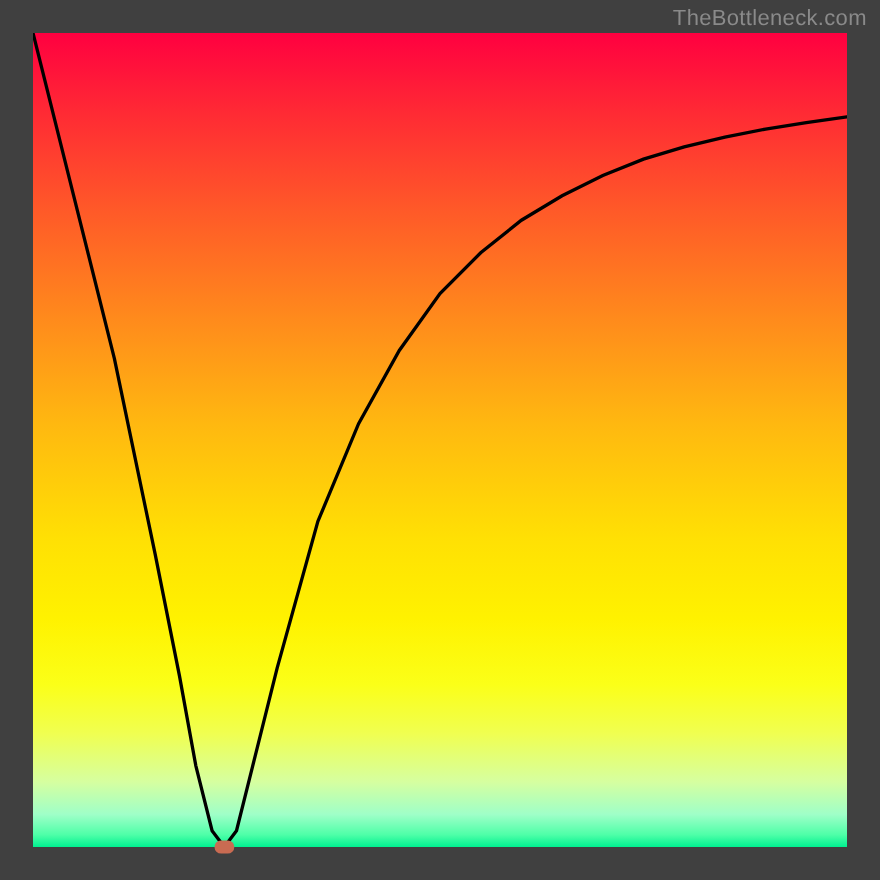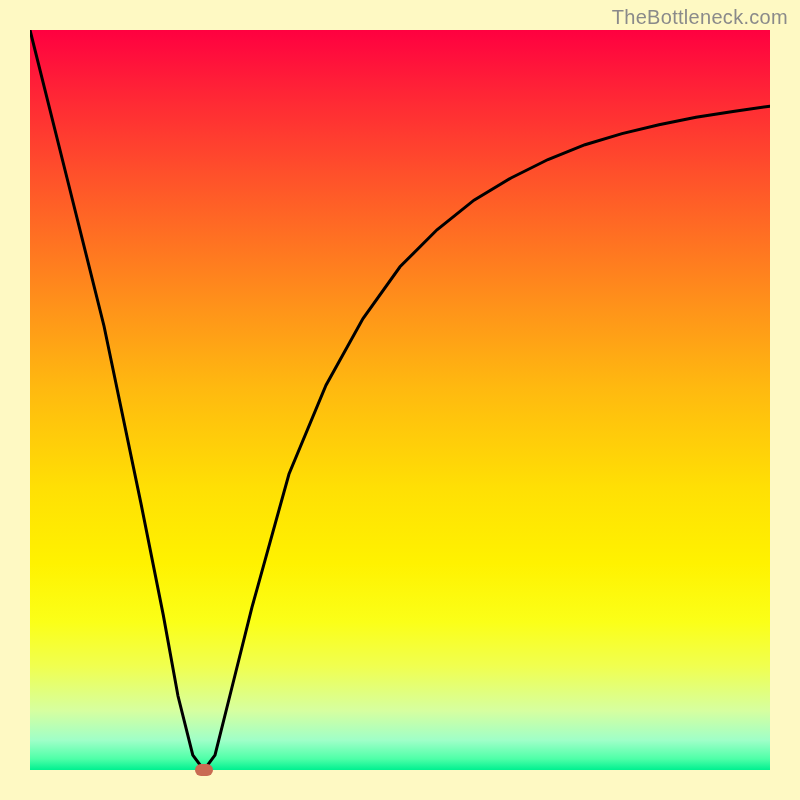--- a/index.html
+++ b/index.html
@@ -8,21 +8,21 @@
     width: 800px;
     height: 800px;
     background: #000;
     overflow: hidden;
     font-family: Arial, Helvetica, sans-serif;
   }
   .frame {
     position: relative;
     width: 800px;
     height: 800px;
-    background: #fef9c3;
+    background: #404040;
   }
   .plot-area {
     position: absolute;
     left: 30px;
     top: 30px;
     width: 740px;
     height: 740px;
     background: linear-gradient(to bottom,
       #ff0040 0%,
       #ff2b34 10%,

